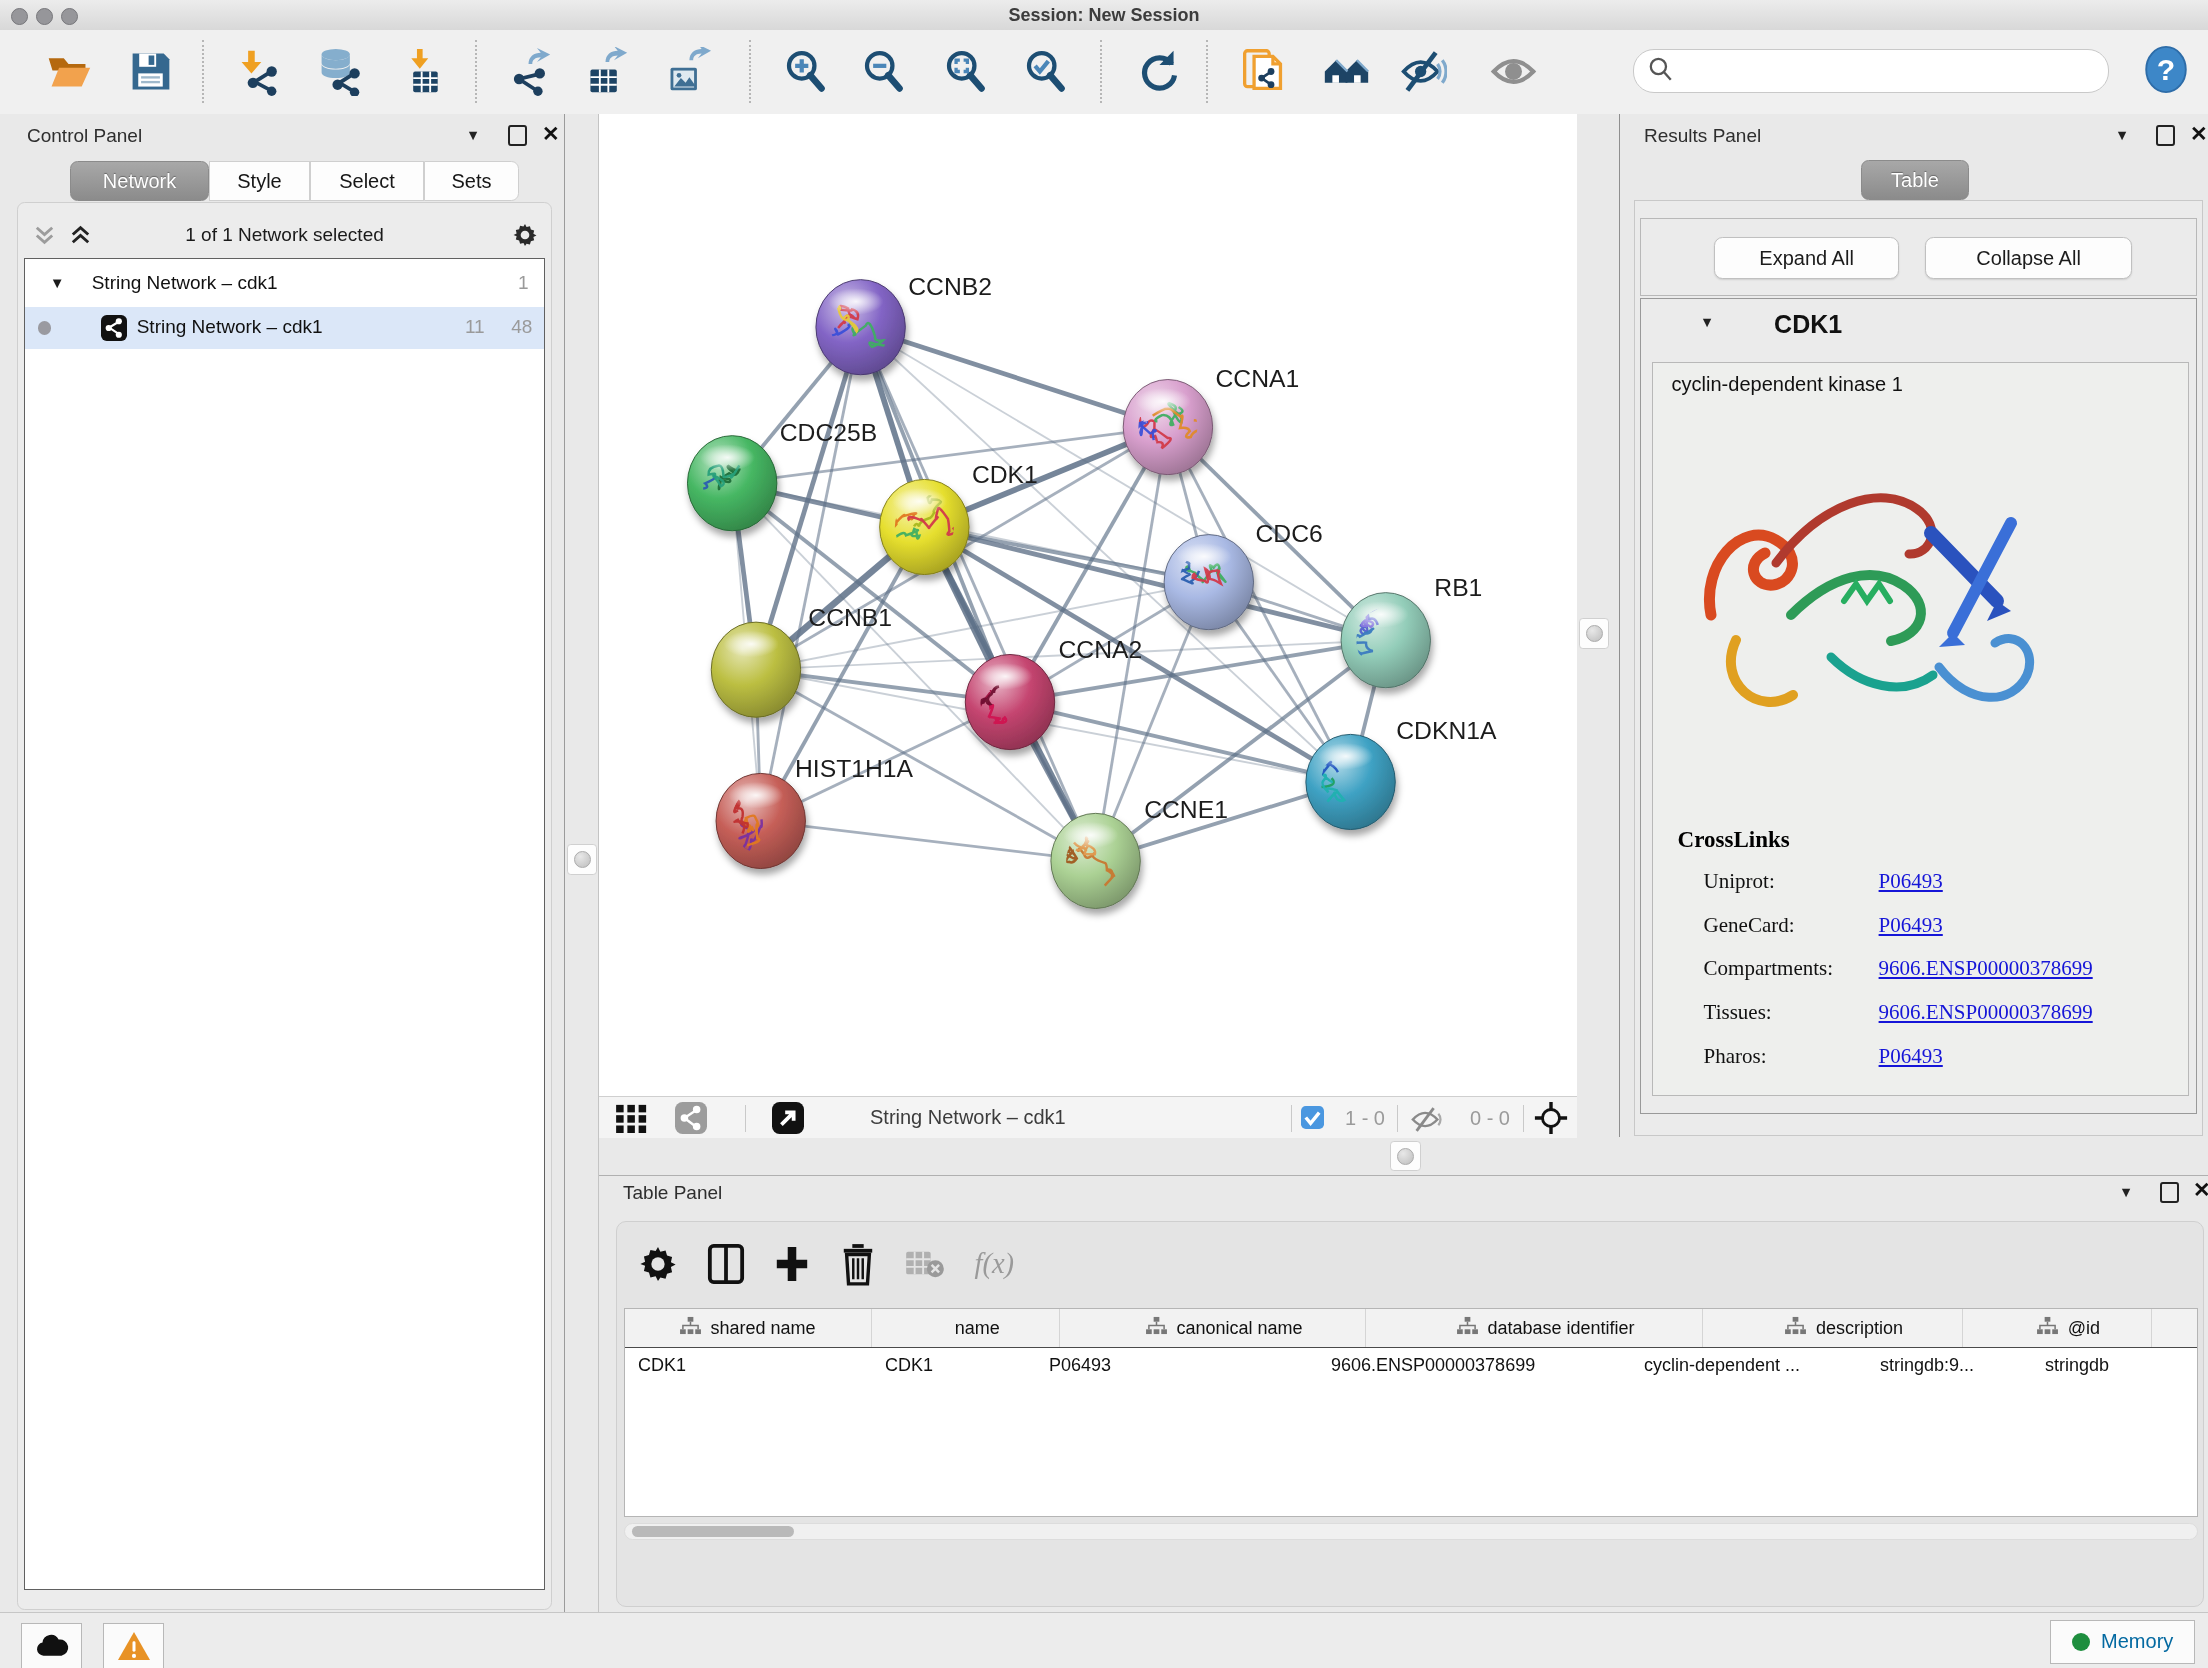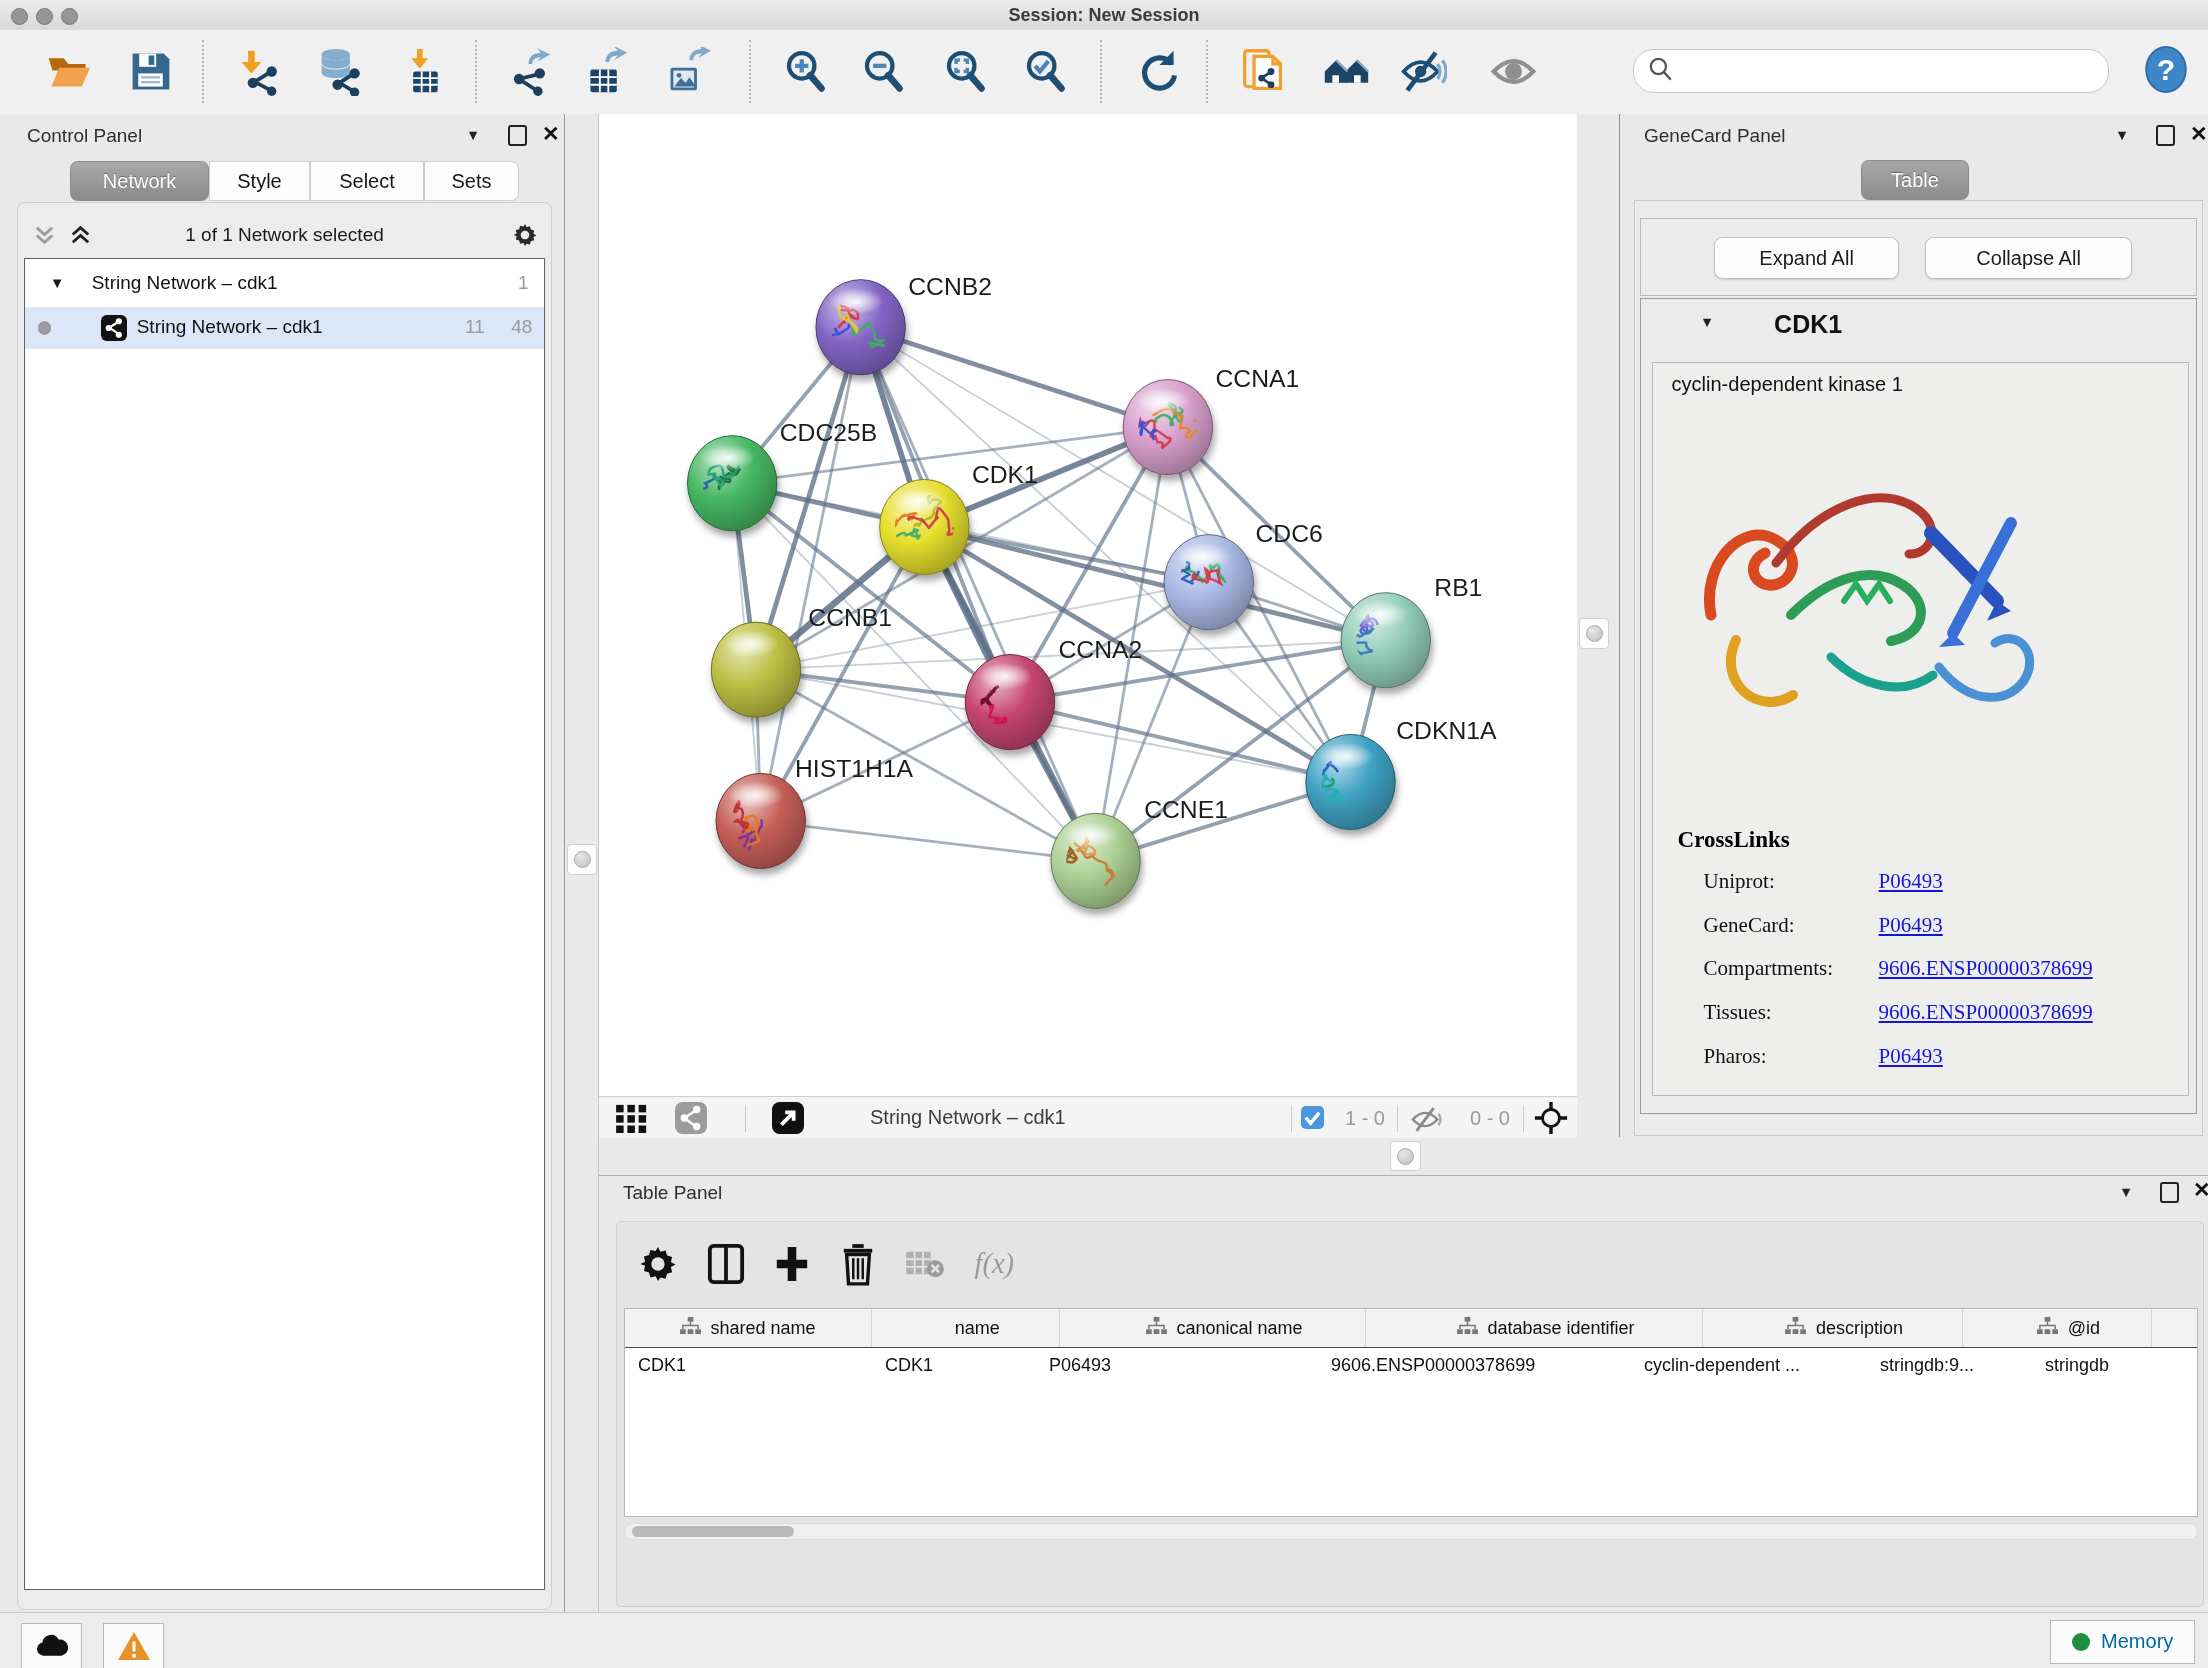--- a/index.html
+++ b/index.html
@@ -68,21 +68,21 @@
   #rp-protein-name{position:absolute;left:133px;top:11.4px;font-size:25px;font-weight:bold;color:#111;}
   #rp-desc{position:absolute;left:19px;top:9.5px;font-size:20px;color:#111;}
   #crosslinks{font-family:"Liberation Serif",serif;}
   #crosslinks-h{position:absolute;left:25px;top:464px;font-size:23px;font-weight:bold;color:#000;font-family:"Liberation Serif",serif;}
   .cl-row{position:absolute;left:0;width:100%;height:44px;font-family:"Liberation Serif",serif;}
   .cl-label{position:absolute;left:51px;font-size:21px;color:#111;}
   .cl-link{position:absolute;left:226px;font-size:21px;color:#1515d8;text-decoration:underline;}
   
   #table-panel{left:599px;top:1175px;width:1609px;height:438px;background:#e9e9e9;border-top:1px solid #b0b0b0;box-sizing:border-box;}
   #tp-container{position:absolute;left:17px;top:45px;width:1586px;height:384px;background:#e4e4e4;
-                border:1px solid #cfcfcf;border-radius:5px;}
+                border:1px solid #cfcfcf;border-radius:10px;}
   #tp-icons{position:absolute;left:21px;top:15px;display:flex;gap:28.5px;align-items:center;height:53px;}
   #fx-label{font-family:"Liberation Serif",serif;font-style:italic;font-size:28.5px;color:#9a9a9a;}
   #tp-table{position:absolute;left:6.7px;top:86px;width:1574px;height:209px;background:#fff;border:1px solid #b5b5b5;
             overflow:hidden;box-sizing:border-box;}
   #tp-thead{display:flex;height:38px;background:#f2f2f2;border-bottom:1.9px solid #4a4a4a;gap:24px;}
   .th{display:flex;align-items:center;justify-content:center;gap:9.5px;font-size:18px;color:#111;
       border-right:1px solid #d5d5d5;box-sizing:border-box;flex:none;overflow:hidden;white-space:nowrap;}
   #tp-row{display:flex;height:34px;}
   .td{font-size:18px;color:#111;padding-left:13.3px;display:flex;align-items:center;flex:none;
       overflow:hidden;white-space:nowrap;box-sizing:border-box;}
@@ -658,21 +658,21 @@
         <circle cx="19" cy="19" r="9" fill="none" stroke="#111" stroke-width="3"></circle>
         <path d="M19 2v9M19 27v9M2 19h9M27 19h9" stroke="#111" stroke-width="3.6"></path>
       </svg>
   </div>
 </div>
 <div id="net-gutter" class="abs">
   <span class="grip" style="left:1.9px;top:504px"></span>
 </div>
 
 <div id="results-panel" class="abs">
-  <span class="panel-title" style="position:absolute;left:24px;top:11.4px">GeneCard Panel</span>
+  <span class="panel-title" style="position:absolute;left:24px;top:11.4px">Results Panel</span>
   <span class="ptriangle" style="position:absolute;left:495px;top:13.3px">▼</span>
   <span class="pfloat" style="position:absolute;left:536px;top:11.4px"></span>
   <span class="pclose" style="position:absolute;left:570px;top:7.6px">✕</span>
   <div class="tab sel" style="position:absolute;left:241px;top:46px;width:108px">Table</div>
   <div id="rp-container">
     <div id="rp-buttons">
       <div class="rp-btn" style="left:73px;width:183px">Expand All</div>
       <div class="rp-btn" style="left:284px;width:205px">Collapse All</div>
     </div>
     <div id="rp-section">

